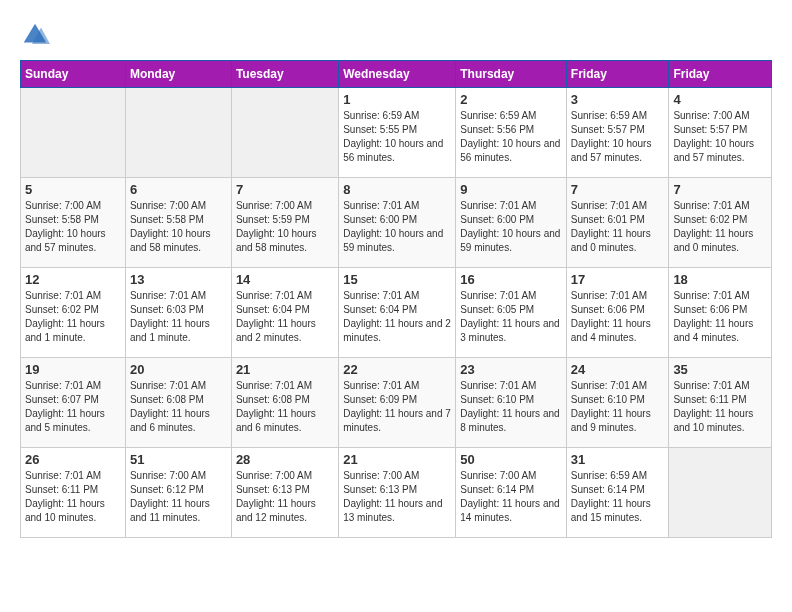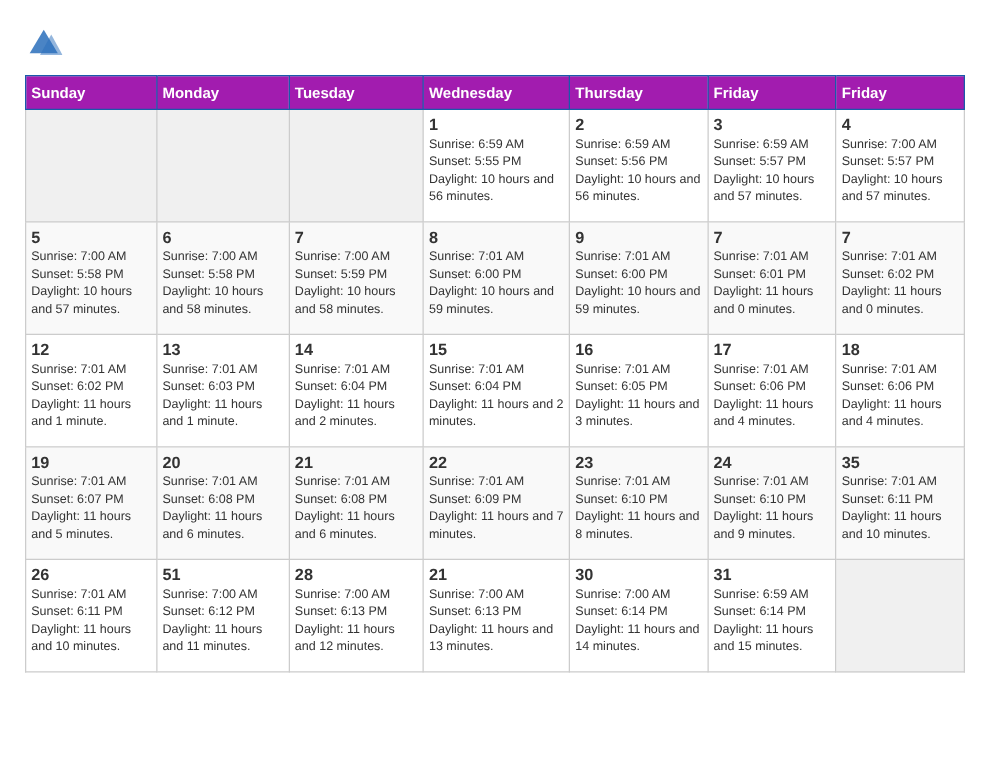--- a/index.html
+++ b/index.html
@@ -302,21 +302,21 @@
 Sunset: 6:13 PM
 Daylight: 11 hours and 12 minutes.</div>
         </td>
         <td>
           <div class="day-number">21</div>
           <div class="day-info" style="white-space: pre-line;">Sunrise: 7:00 AM
 Sunset: 6:13 PM
 Daylight: 11 hours and 13 minutes.</div>
         </td>
         <td>
-          <div class="day-number">30</div>
+          <div class="day-number">50</div>
           <div class="day-info" style="white-space: pre-line;">Sunrise: 7:00 AM
 Sunset: 6:14 PM
 Daylight: 11 hours and 14 minutes.</div>
         </td>
         <td>
           <div class="day-number">31</div>
           <div class="day-info" style="white-space: pre-line;">Sunrise: 6:59 AM
 Sunset: 6:14 PM
 Daylight: 11 hours and 15 minutes.</div>
         </td>

